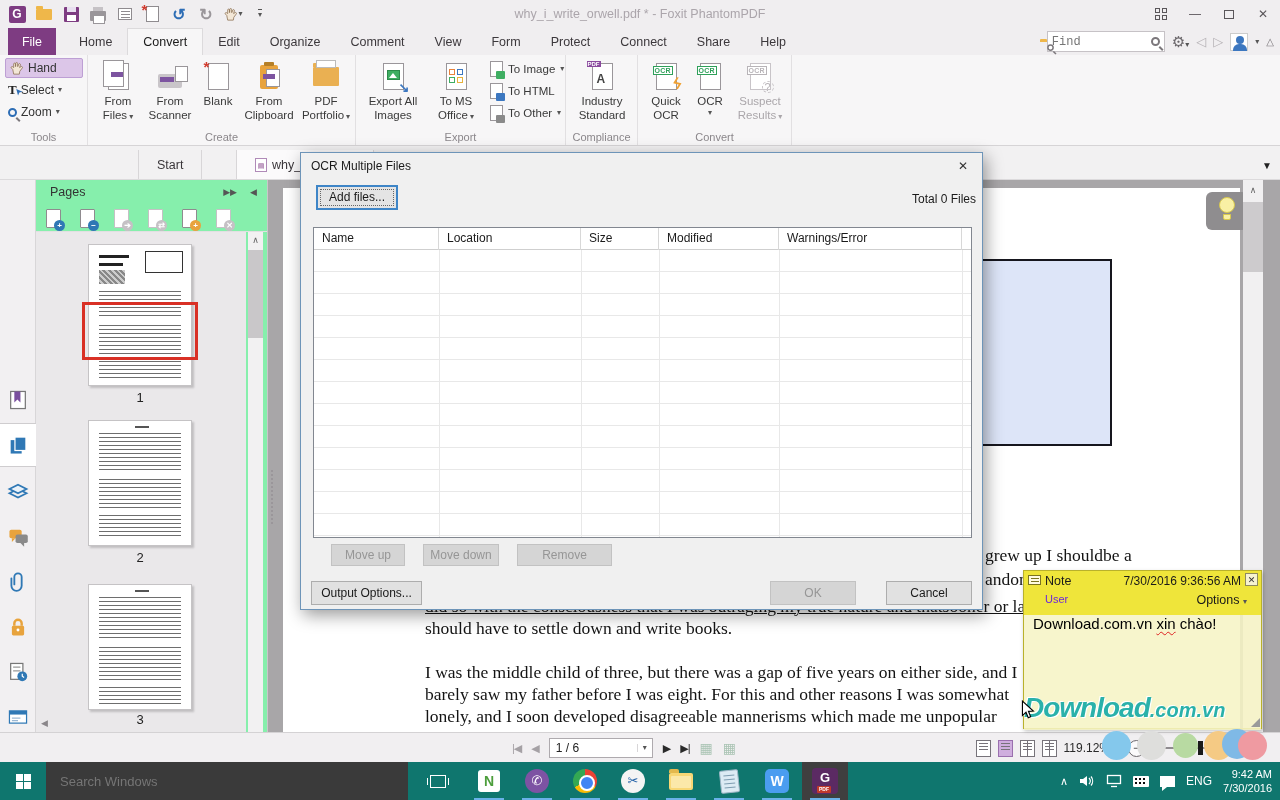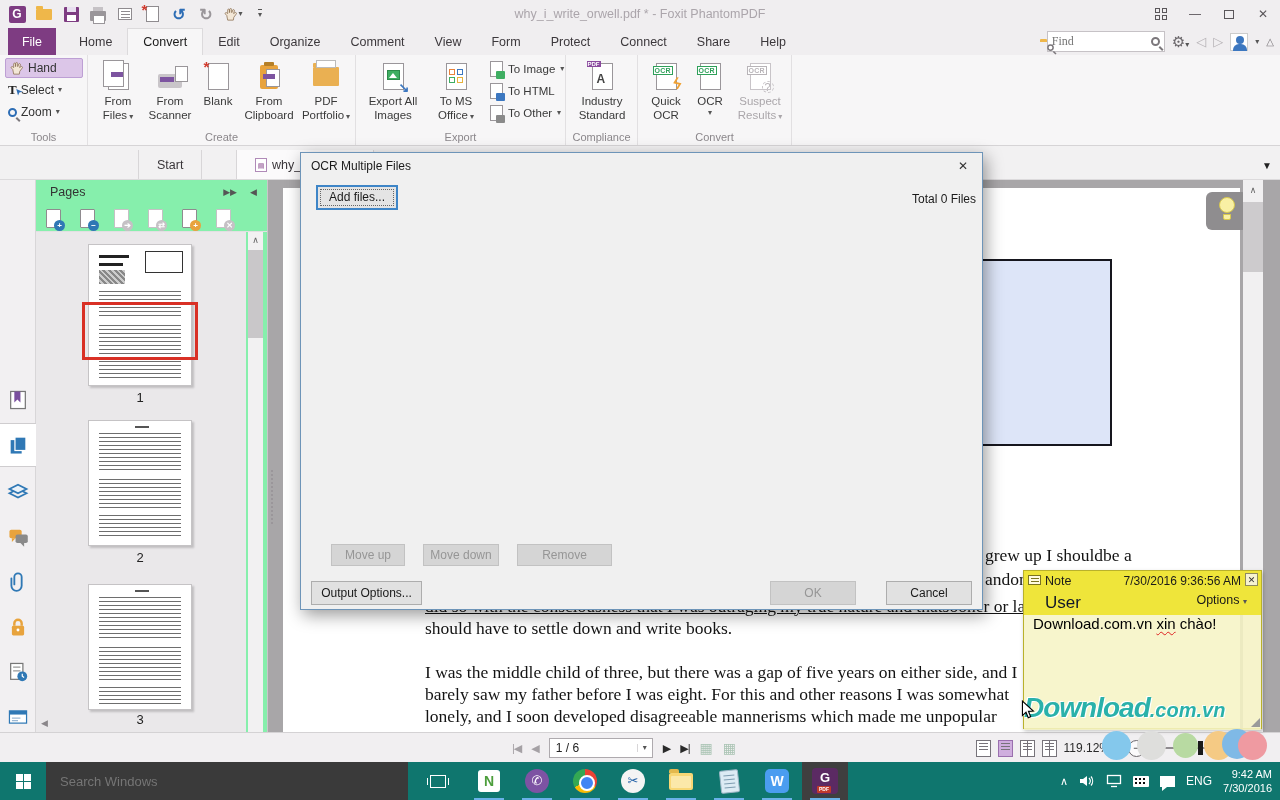--- a/index.html
+++ b/index.html
@@ -37,21 +37,21 @@
   
   #tabrow{position:absolute;left:0;top:28px;width:1280px;height:27px;background:#f0eef0}
   #file-tab{position:absolute;left:8px;top:0;width:48px;height:27px;background:#7e3c82;color:#fff;font-size:12.5px;display:flex;align-items:center;justify-content:center}
   #rtabs{position:absolute;left:64px;top:0;height:27px;display:flex}
   .rtab{height:27px;padding:0 15px;display:flex;align-items:center;font-size:12.5px;color:#3c383c}
   .rtab.active{background:#f7f6f7;border:1px solid #dcdadc;border-bottom:none;color:#1a1a1a}
   #findzone{position:absolute;right:6px;top:3px;height:21px;display:flex;align-items:center;gap:7px}
   .mag{width:9px;height:9px;border:2px solid #7c787c;border-radius:50%;position:relative;display:inline-block}
   .mag:after{content:"";position:absolute;left:7px;top:7px;width:5px;height:2px;background:#7c787c;transform:rotate(45deg);transform-origin:0 0}
   #find-box{width:118px;height:21px;background:#fff;border:1px solid #c6c2c6;display:flex;align-items:center;padding:0 4px;gap:4px}
-  #find-box input{border:none;outline:none;flex:1;font-size:12px;font-family:Liberation Serif, serif;color:#6d28d9;width:80px;background:transparent}
+  #find-box input{border:none;outline:none;flex:1;font-size:12px;font-family:Liberation Mono, monospace;color:#6d28d9;width:80px;background:transparent}
   .gear{font-size:15px;color:#6a666a}
   .navch{font-size:13px;color:#b5b1b5}
   .avatar{width:18px;height:18px;background:#fff;border:1px solid #ccc;position:relative}
   .avatar:before{content:"";position:absolute;left:5px;top:2px;width:8px;height:8px;border-radius:50%;background:#3c77c0}
   .avatar:after{content:"";position:absolute;left:2px;top:10px;width:14px;height:7px;border-radius:6px 6px 0 0;background:#3c77c0}
 
   
   #ribbon{position:absolute;left:0;top:55px;width:1280px;height:91px;background:#f7f6f7;border-bottom:1px solid #d6d4d6}
   .rgrp{position:absolute;top:0;height:90px;border-right:1px solid #e2e0e2}
   .rgrp-label{position:absolute;bottom:2px;left:0;right:0;text-align:center;font-size:11px;color:#8b878b}
@@ -158,21 +158,21 @@
   #cancel-btn{position:absolute;left:585px;top:428px;width:86px;height:24px;line-height:22px}
 
   
   #note{position:absolute;left:1023px;top:570px;width:239px;height:159px;z-index:40;border:1px solid #b9b12b;box-shadow:1px 2px 4px rgba(0,0,0,.25)}
   #note-head{position:absolute;left:0;top:0;width:100%;height:44px;background:#efe53a}
   #note-ico{position:absolute;left:4px;top:4px;width:13px;height:10px;background:#fffbe0;border:1px solid #7a7420}
   #note-ico:before{content:"";position:absolute;left:2px;top:2px;width:8px;height:1px;background:#7a7420;box-shadow:0 3px 0 #7a7420}
   #note-title{position:absolute;left:21px;top:3px;font-size:12.5px;color:#1a1a1a}
   #note-ts{position:absolute;right:20px;top:3px;font-size:12px;color:#1a1a1a}
   #note-x{position:absolute;right:3px;top:2px;width:13px;height:13px;background:#f6f2d0;border:1px solid #8f8b5f;font-size:9px;line-height:12px;text-align:center;color:#333}
-  #note-user{position:absolute;left:21px;top:22px;font-size:17px;color:#0f172a}
+  #note-user{position:absolute;left:21px;top:22px;font-size:11px;color:#6d28d9}
   #note-opt{position:absolute;right:14px;top:22px;font-size:12.5px;color:#1a1a1a}
   #note-body{position:absolute;left:0;top:44px;width:100%;height:115px;background:rgba(246,243,196,.87);font-size:15px;color:#000000;padding:0 9px}
   .wavy{text-decoration:underline wavy #d22;text-decoration-thickness:1px;text-underline-offset:2px}
   #note-grip{position:absolute;right:1px;bottom:1px;width:0;height:0;border-left:9px solid transparent;border-bottom:9px solid #9a9a9a}
   #watermark{position:absolute;left:1024px;top:692px;z-index:45;font-style:italic;font-weight:bold;color:#2ab1aa;text-shadow:1px 1px 0 #fff,-1px -1px 0 #fff;white-space:nowrap}
   #watermark .w1{font-size:28px;letter-spacing:-1px}
   #watermark .w2{font-size:20px}
   .dot{position:absolute;border-radius:50%;z-index:44}
   #cursor{position:absolute;left:1020px;top:700px;z-index:60}
 
@@ -634,20 +634,37 @@
     </div>
   <div id="doc-sthumb"></div>
 
   <div id="dialog">
     <div id="dlg-title">
       <span>OCR Multiple Files</span>
     </div>
     <div id="dlg-close">✕</div>
     <div id="addfiles" class="btn">Add files...</div>
     <div id="totalfiles">Total 0 Files</div>
+    <div id="dtable">
+      <div id="dthead">
+        <span class="hcell c1">Name</span>
+        <span class="hcell c2">Location</span>
+        <span class="hcell c3">Size</span>
+        <span class="hcell c4">Modified</span>
+        <span class="hcell c5">Warnings/Error</span>
+        <span class="hcell c6" style="border-right:none"></span>
+      </div>
+      <div id="dtbody">
+        <span class="vline" style="left:125px"></span>
+        <span class="vline" style="left:267px"></span>
+        <span class="vline" style="left:345px"></span>
+        <span class="vline" style="left:465px"></span>
+        <span class="vline" style="left:648px"></span>
+      </div>
+    </div>
     <div id="mv-up" class="btn disabled">Move up</div>
     <div id="mv-dn" class="btn disabled">Move down</div>
     <div id="mv-rm" class="btn disabled">Remove</div>
     <div id="out-opt" class="btn">Output Options...</div>
     <div id="ok-btn" class="btn disabled">OK</div>
     <div id="cancel-btn" class="btn">Cancel</div>
   </div>
 
   <div id="note">
     <div id="note-head">

